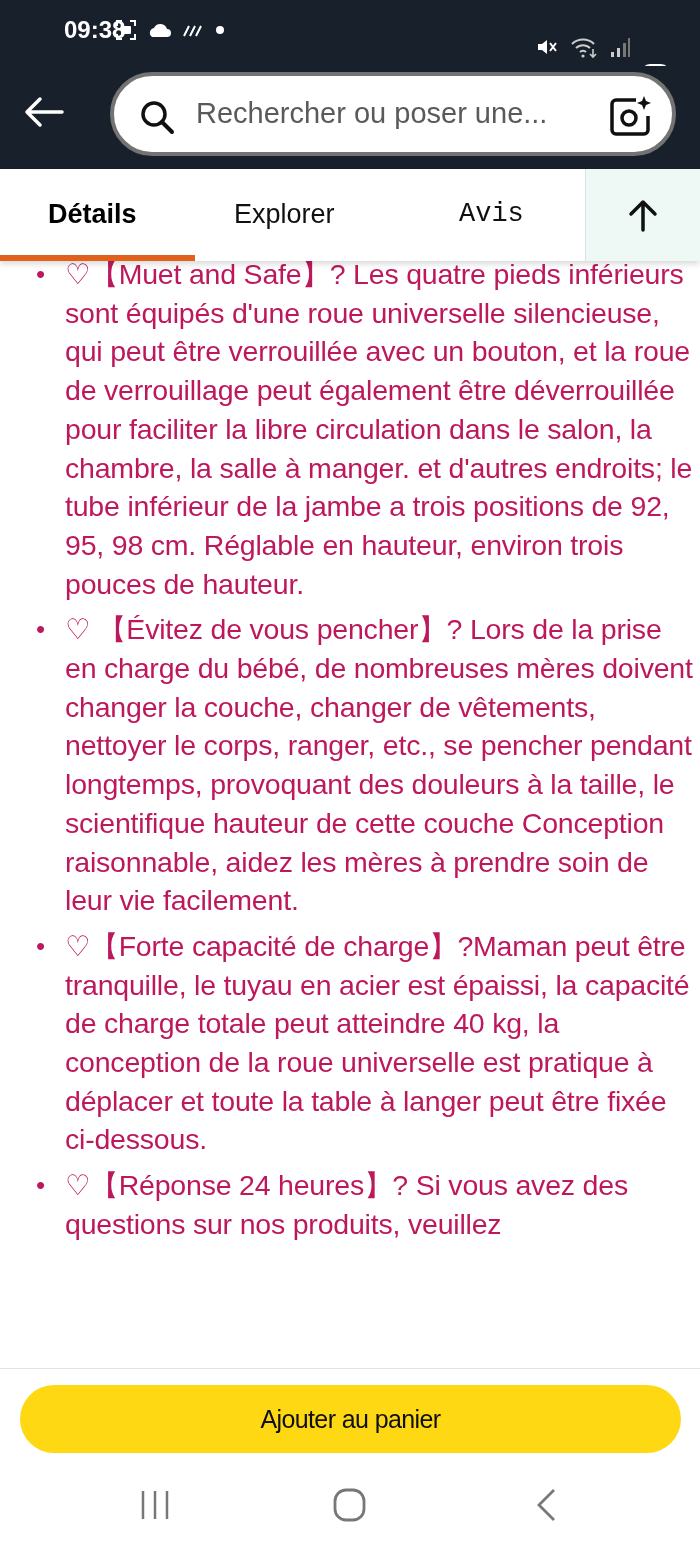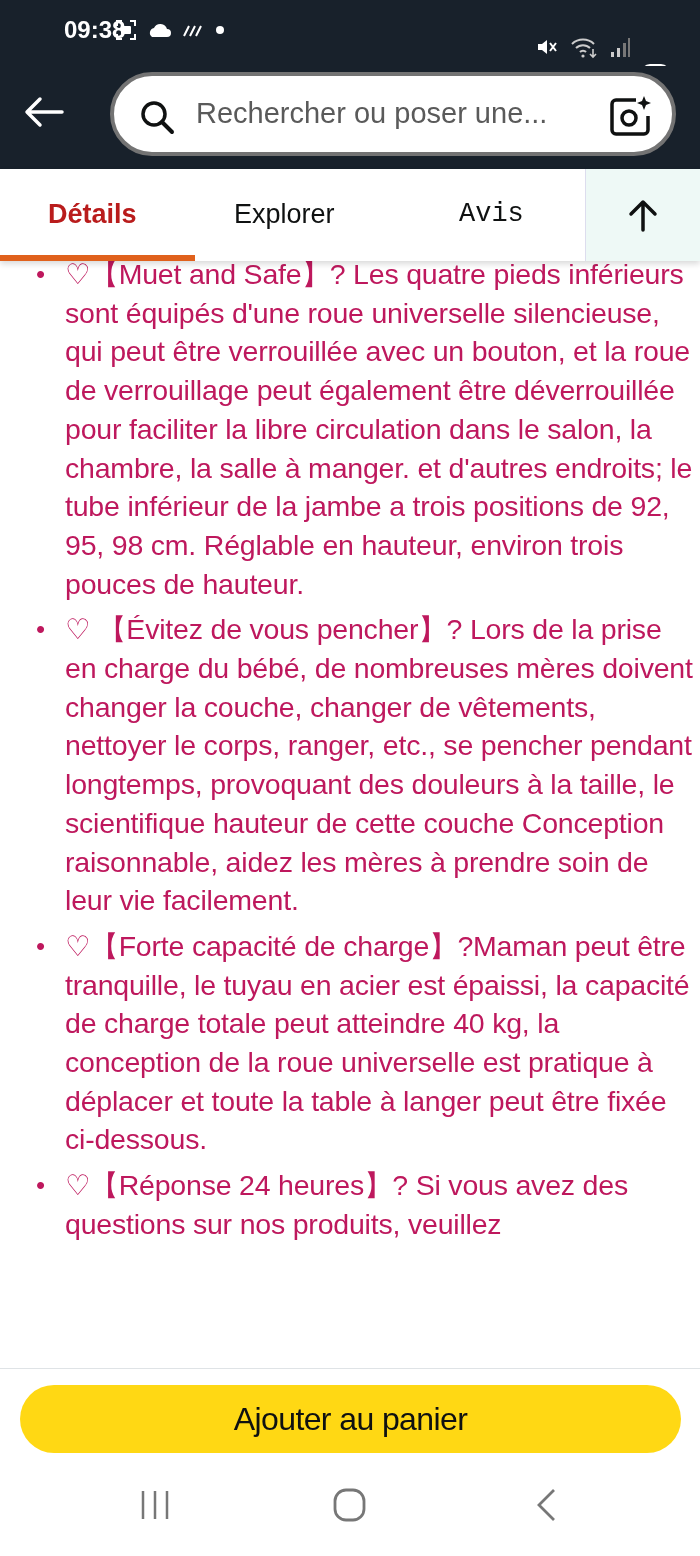--- a/index.html
+++ b/index.html
@@ -11,29 +11,29 @@
   .battery { background:#ffffff; color:#18212b; border-radius:14px; font-size:12px; font-weight:bold; padding:2px 8px; font-family:"Liberation Sans", sans-serif;margin-top:48px; }
   .header { position:absolute; left:0; top:66px; width:700px; height:103px; background:#18212b; }
   .back-btn { position:absolute; left:22px; top:28px; width:44px; height:36px; }
   .search { position:absolute; left:110px; top:6px; width:566px; height:84px; background:#fff; border-radius:42px; box-sizing:border-box; border:4px solid #737373; }
   .search-icon { position:absolute; left:24px; top:22px; }
   .search-input { position:absolute; left:80px; top:20px; width:400px; border:none; outline:none; font-size:29px; color:#555; font-family:"Liberation Sans", sans-serif; background:transparent; }
   .search-input::placeholder { color:#5a5a5a; }
   .camera-icon { position:absolute; right:20px; top:18px; }
   .tabs { position:absolute; left:0; top:169px; width:700px; height:92px; background:#fff; box-shadow:0 3px 6px rgba(0,0,0,0.15); z-index:2; }
   .tab { position:absolute; top:30px; font-size:27px; font-family:"Liberation Sans", sans-serif; color:#0f1111; }
-  .tab.active { color:#b91c1c; font-weight:bold;text-align:right; }
+  .tab.active { color:#000000; font-weight:bold;text-align:right; }
   .tab-underline { position:absolute; left:0; top:86px; width:195px; height:6px; background:#e0611c; }
   .scroll-top { position:absolute; left:585px; top:0; width:115px; height:92px; background:#eef9f6; border-left:1px solid #dde; }
   .content { position:absolute; left:0; top:255px; width:700px; height:1112px; overflow:hidden; }
   ul.bullets { margin:0; padding:0 0 0 65px; list-style:none; }
   ul.bullets li { position:relative; font-size:28.5px; line-height:38.7px; font-family:"Liberation Sans", sans-serif; color:#be185d; margin-bottom:7px; letter-spacing:-0.2px; }
   ul.bullets li::before { content:"•"; position:absolute; left:-29px; top:0; font-size:26px; }
   .footer { position:absolute; left:0; top:1368px; width:700px; height:188px; background:#fff; border-top:1px solid #dfe3e6; }
-  .add-cart { position:absolute; left:20px; top:16px; width:661px; height:68px; background:#ffd814; border:none; border-radius:34px; font-size:32px; font-family:"Liberation Sans", sans-serif; color:#0f1111; letter-spacing:-0.6px; }
+  .add-cart { position:absolute; left:20px; top:16px; width:661px; height:68px; background:#ffd814; border:none; border-radius:34px; font-size:25px; font-family:"Liberation Sans", sans-serif; color:#0f1111; letter-spacing:-0.6px; }
   .nav-bar { position:absolute; left:0; top:110px; width:700px; height:60px; }
   .nav-btn { position:absolute; top:8px; }
 </style>
 </head>
 <body>
 
 <div class="statusbar">
   <span class="time">09:38</span>
   <div class="sb-icons-left">
     <span>

